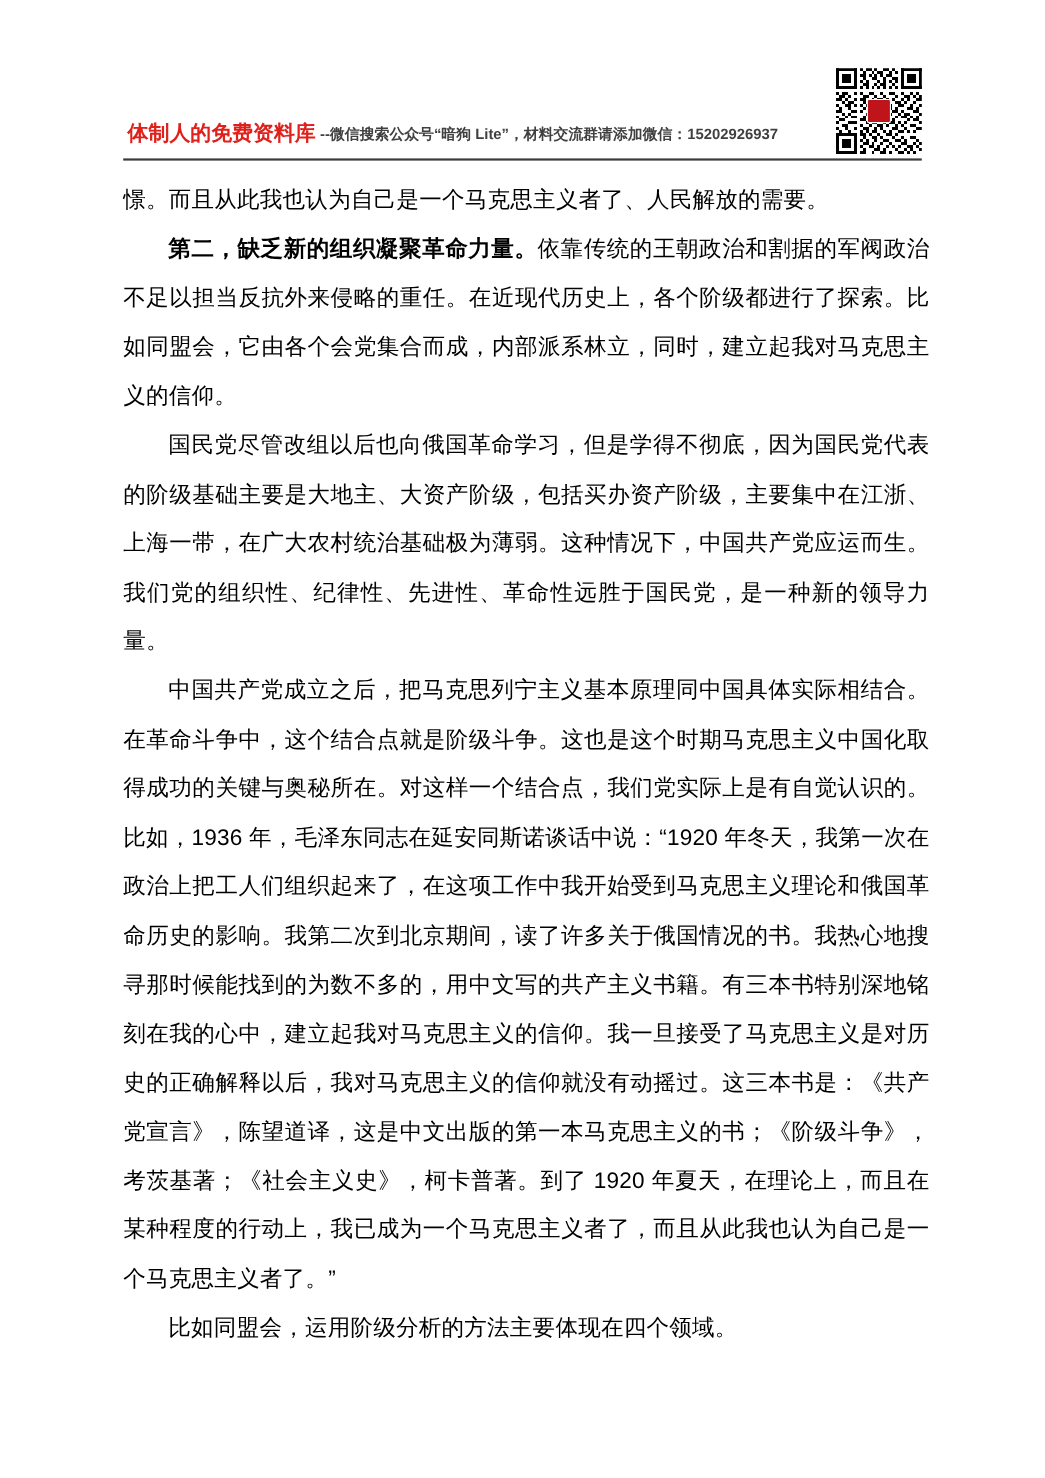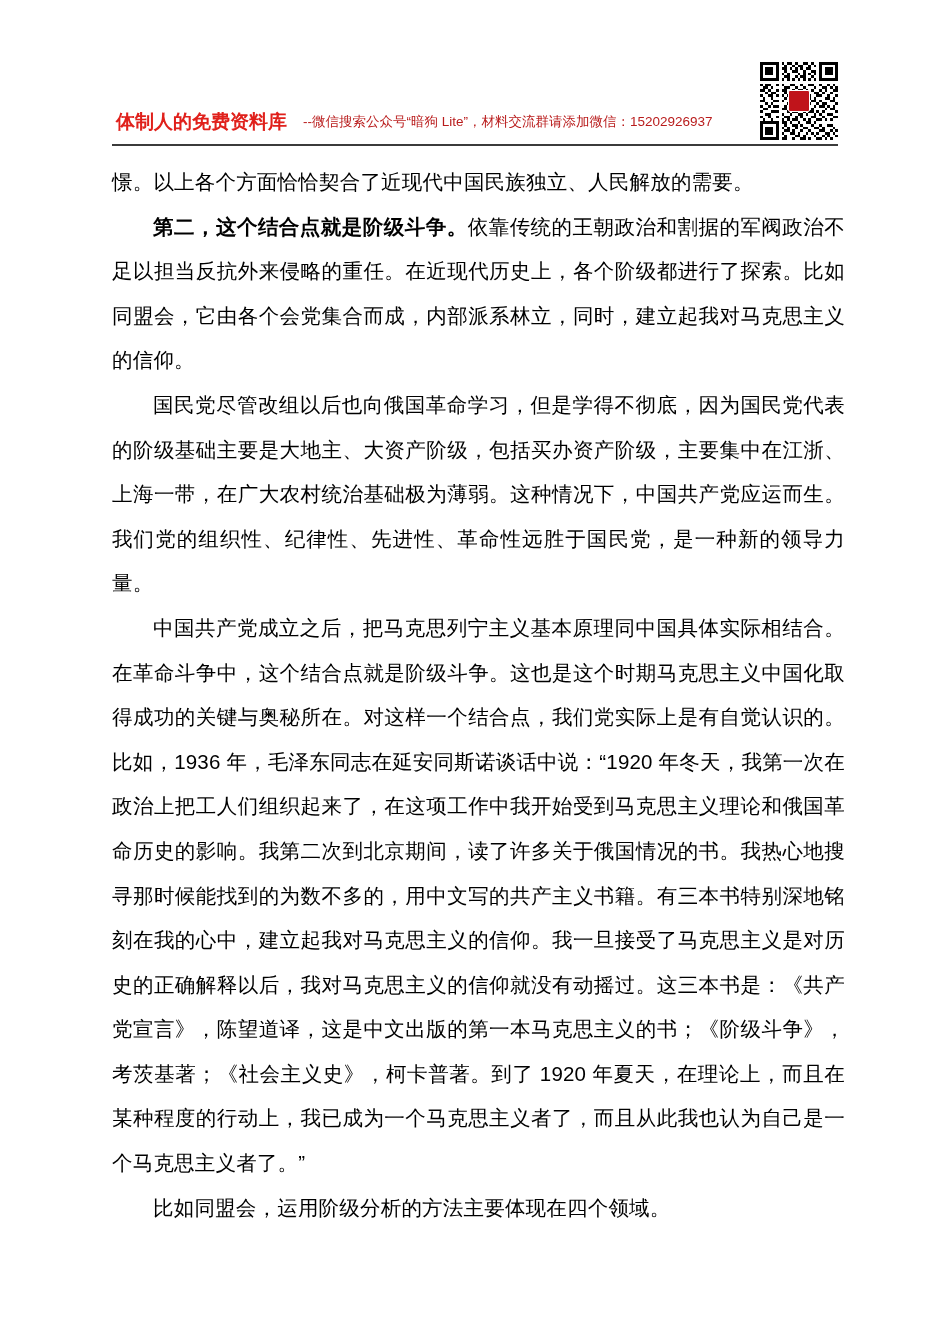--- a/index.html
+++ b/index.html
@@ -65,25 +65,26 @@
     align-items: flex-end;
   }
   .promo-title {
     color: #e0201b;
     font-weight: bold;
     font-size: 19px;
     letter-spacing: 0px;
     line-height: 22px;
   }
   .promo-sub {
-    color: #b91c1c;
+    color: #404040;
     font-size: 13.5px;
     line-height: 20px;
-    margin-left: 16px;
+    margin-left: 4px;
     padding-bottom: 1px;
+    font-weight: bold;
   }
   .hrule {
     position: absolute;
     left: 112px;
     top: 144px;
     width: 726px;
     height: 0;
     border-top: 2px solid #3b3b3b;
   }
 
@@ -373,25 +374,25 @@
       <span class="promo-title">体制人的免费资料库</span>
       <span class="promo-sub">--微信搜索公众号“暗狗 Lite”，材料交流群请添加微信：15202926937</span>
     </div>
   </div>
 
   <div class="hrule"></div>
 
   <div class="body">
 
     <p class="para last-line-left">
-      <span>憬。以上各个方面恰恰契合了近现代中国民族独立、人民解放的需要。</span>
+      <span>憬。而且从此我也认为自己是一个马克思主义者了、人民解放的需要。</span>
     </p>
 
     <p class="para indent">
-      <b>第二，这个结合点就是阶级斗争。</b><span>依靠传统的王朝政治和割据的军阀政治不足以担当反抗外来侵略的重任。在近现代历史上，各个阶级都进行了探索。比如同盟会，它由各个会党集合而成，内部派系林立，同时，建立起我对马克思主义的信仰。</span>
+      <b>第二，缺乏新的组织凝聚革命力量。</b><span>依靠传统的王朝政治和割据的军阀政治不足以担当反抗外来侵略的重任。在近现代历史上，各个阶级都进行了探索。比如同盟会，它由各个会党集合而成，内部派系林立，同时，建立起我对马克思主义的信仰。</span>
     </p>
 
     <p class="para indent">
       <span>国民党尽管改组以后也向俄国革命学习，但是学得不彻底，因为国民党代表的阶级基础主要是大地主、大资产阶级，包括买办资产阶级，主要集中在江浙、上海一带，在广大农村统治基础极为薄弱。这种情况下，中国共产党应运而生。我们党的组织性、纪律性、先进性、革命性远胜于国民党，是一种新的领导力量。</span>
     </p>
 
     <p class="para indent">
       <span>中国共产党成立之后，把马克思列宁主义基本原理同中国具体实际相结合。在革命斗争中，这个结合点就是阶级斗争。这也是这个时期马克思主义中国化取得成功的关键与奥秘所在。对这样一个结合点，我们党实际上是有自觉认识的。比如，1936 年，毛泽东同志在延安同斯诺谈话中说：“1920 年冬天，我第一次在政治上把工人们组织起来了，在这项工作中我开始受到马克思主义理论和俄国革命历史的影响。我第二次到北京期间，读了许多关于俄国情况的书。我热心地搜寻那时候能找到的为数不多的，用中文写的共产主义书籍。有三本书特别深地铭刻在我的心中，建立起我对马克思主义的信仰。我一旦接受了马克思主义是对历史的正确解释以后，我对马克思主义的信仰就没有动摇过。这三本书是：《共产党宣言》，陈望道译，这是中文出版的第一本马克思主义的书；《阶级斗争》，考茨基著；《社会主义史》，柯卡普著。到了 1920 年夏天，在理论上，而且在某种程度的行动上，我已成为一个马克思主义者了，而且从此我也认为自己是一个马克思主义者了。”</span>
     </p>
 

